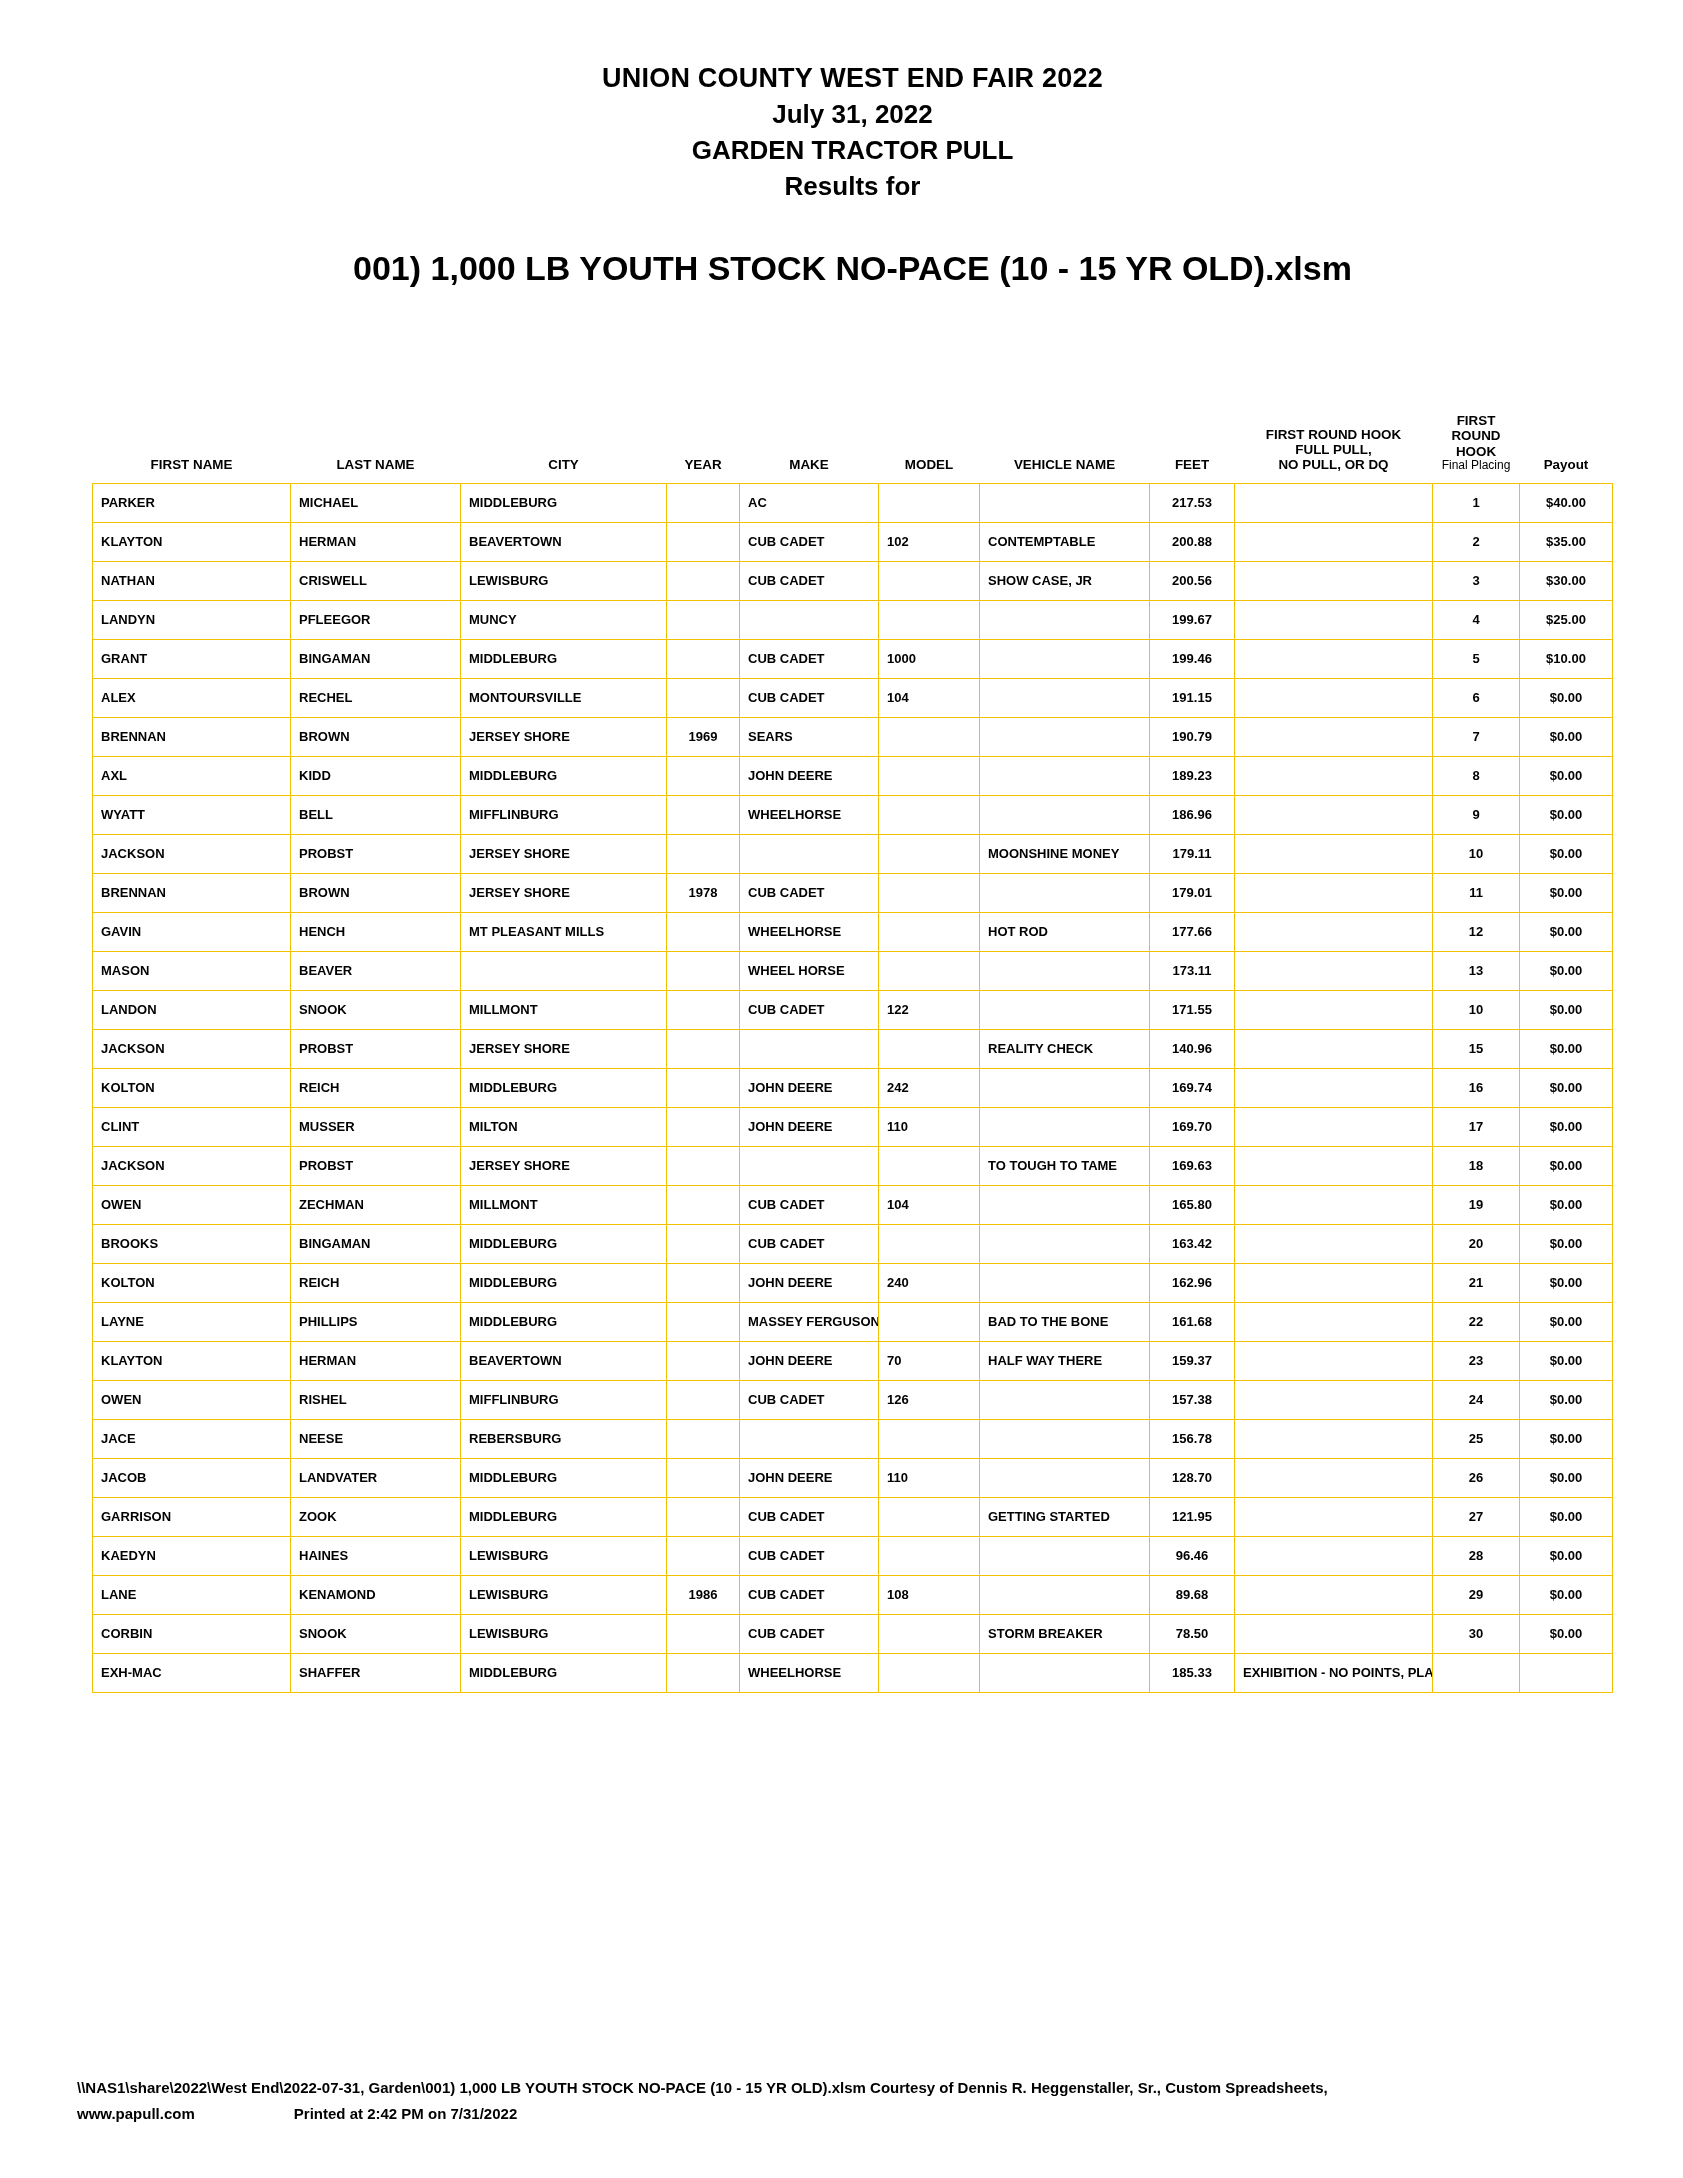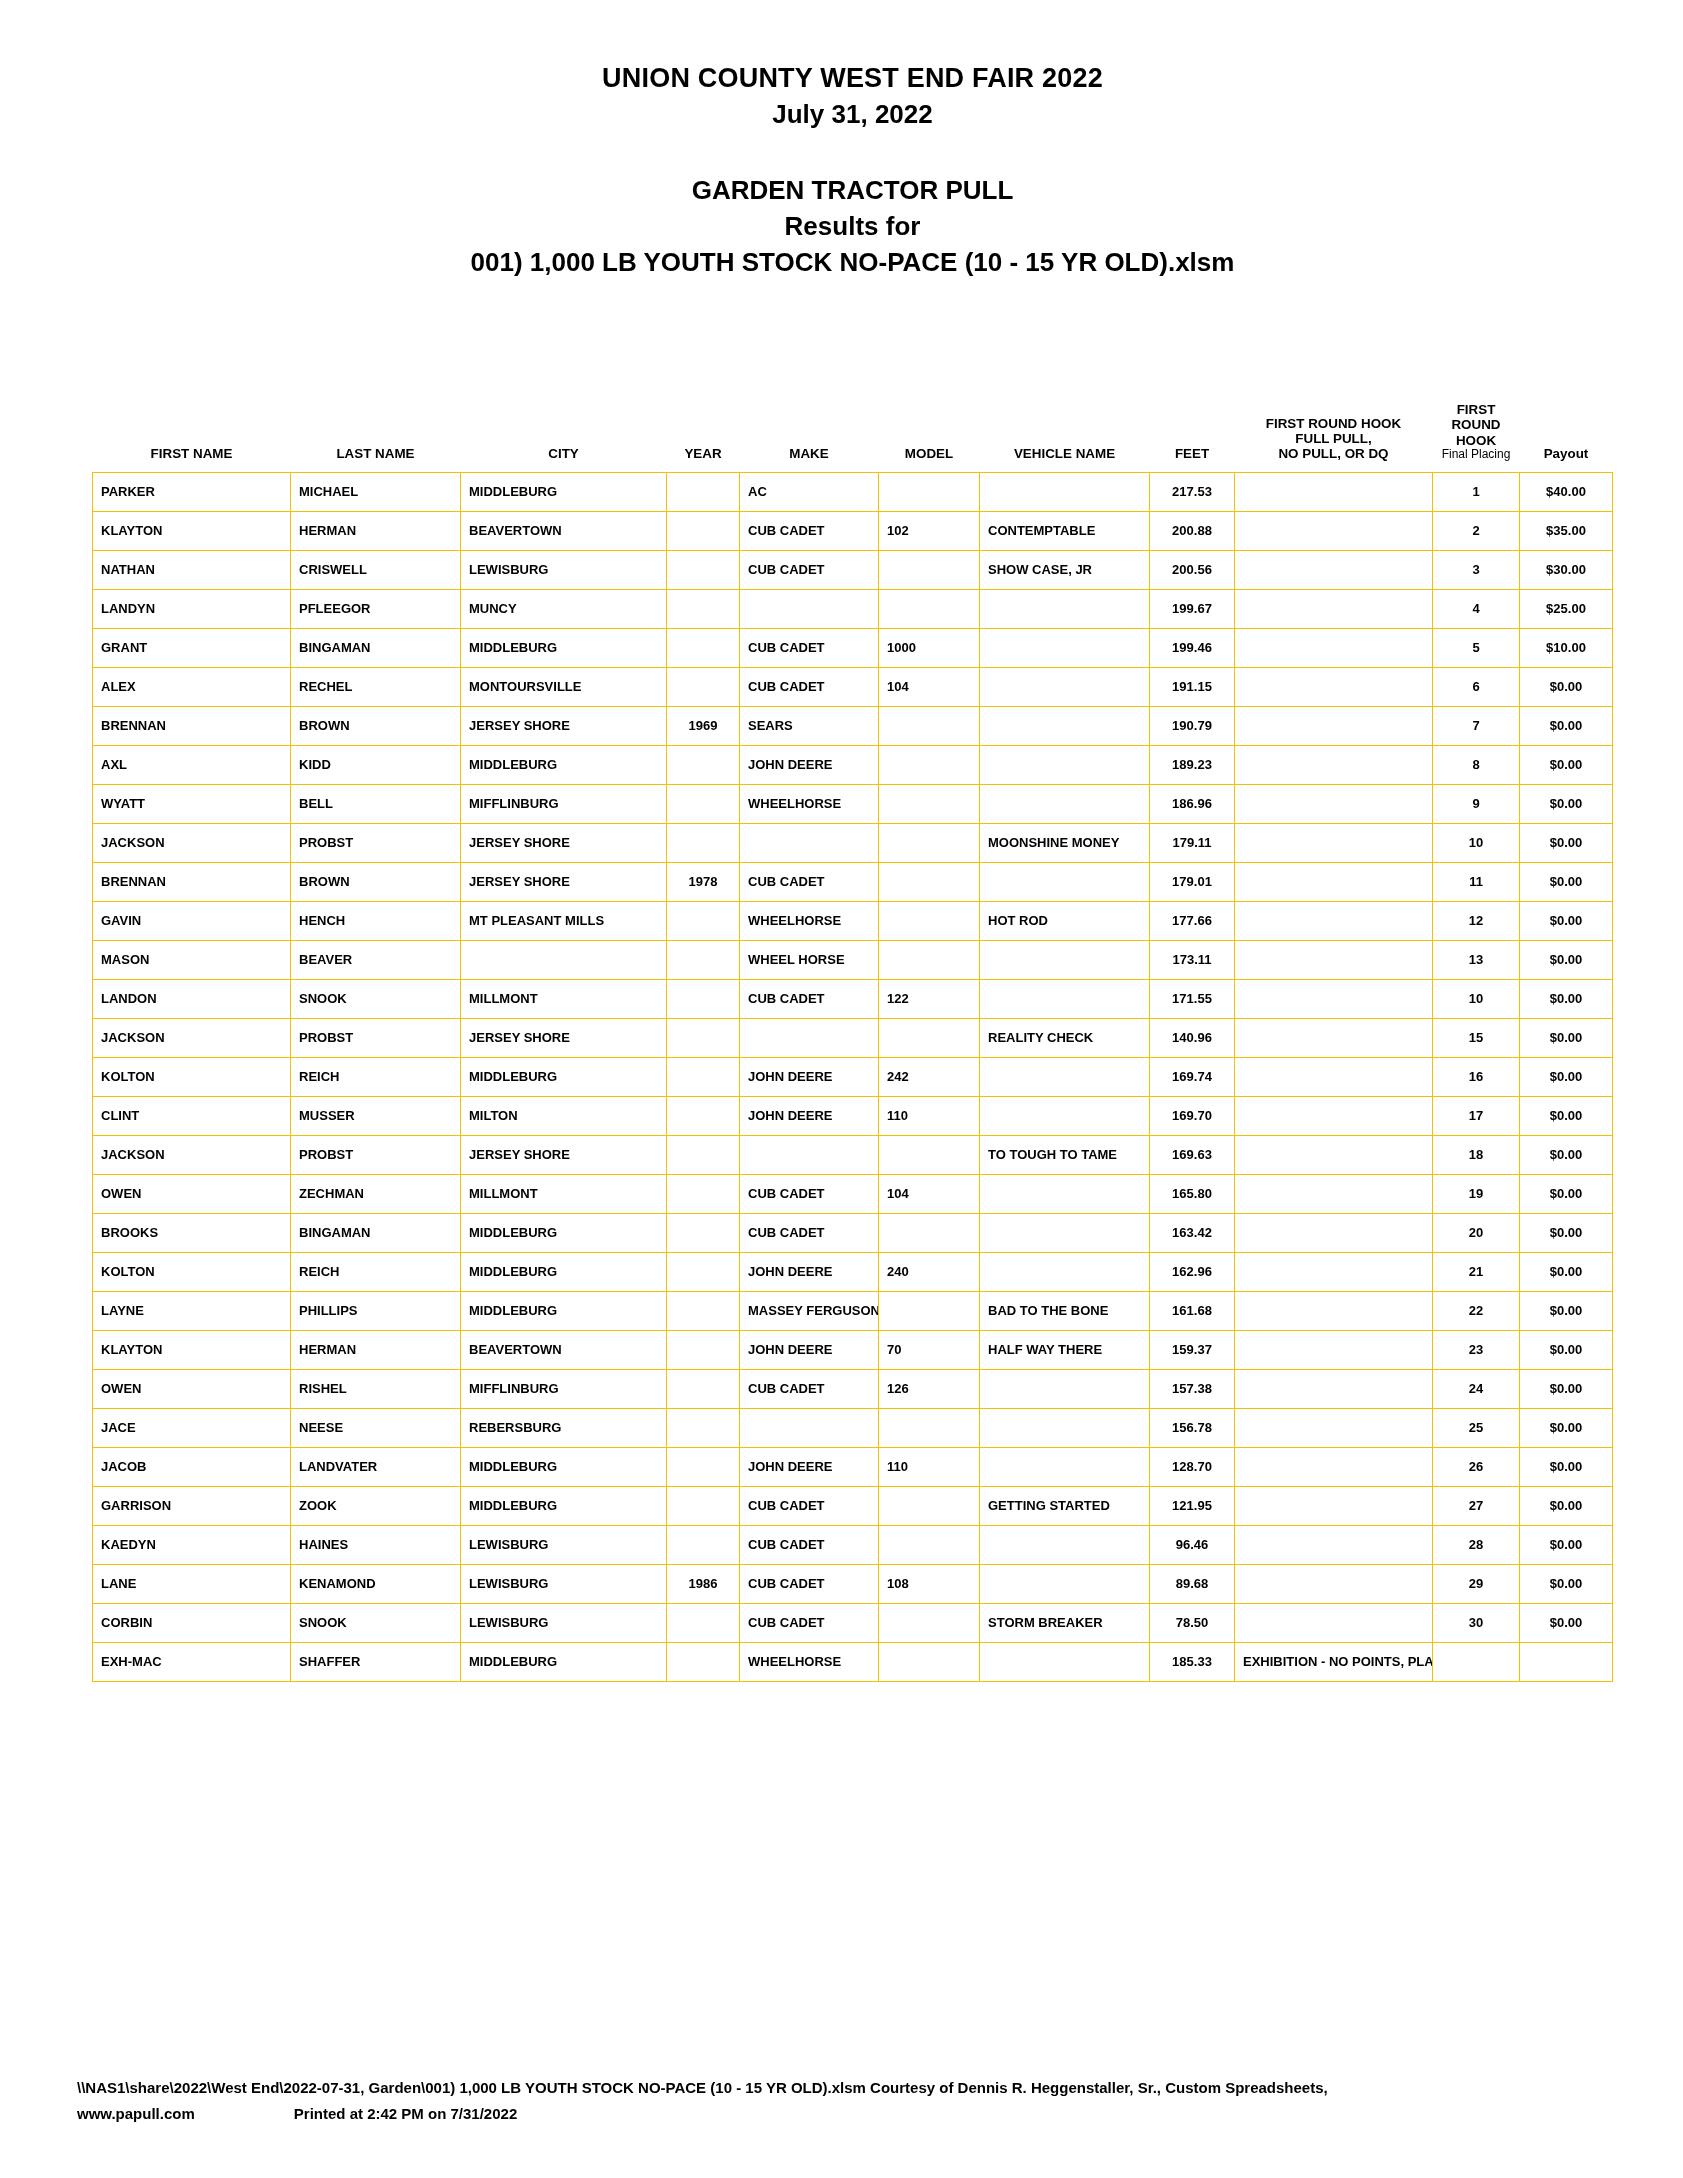--- a/index.html
+++ b/index.html
@@ -24,23 +24,23 @@
   .titles {
     text-align: center;
     margin-top: 12px;
   }
   .titles div {
     font-weight: bold;
     line-height: 1.38;
   }
   .t1 { font-size: 27px; letter-spacing: 0.2px; }
   .t2 { font-size: 26px; }
-  .t3 { font-size: 26px; margin-top: 40px; }
+  .t3 { font-size: 26px; }
   .t4 { font-size: 26px; }
-  .t5 { font-size: 26px; }
+  .t5 { font-size: 34px; margin-top: 40px; }
 
   .table-wrap {
     margin-top: 117px;
   }
   table.results {
     border-collapse: collapse;
     width: 1521px;
     margin: 0 auto;
     table-layout: fixed;
   }

